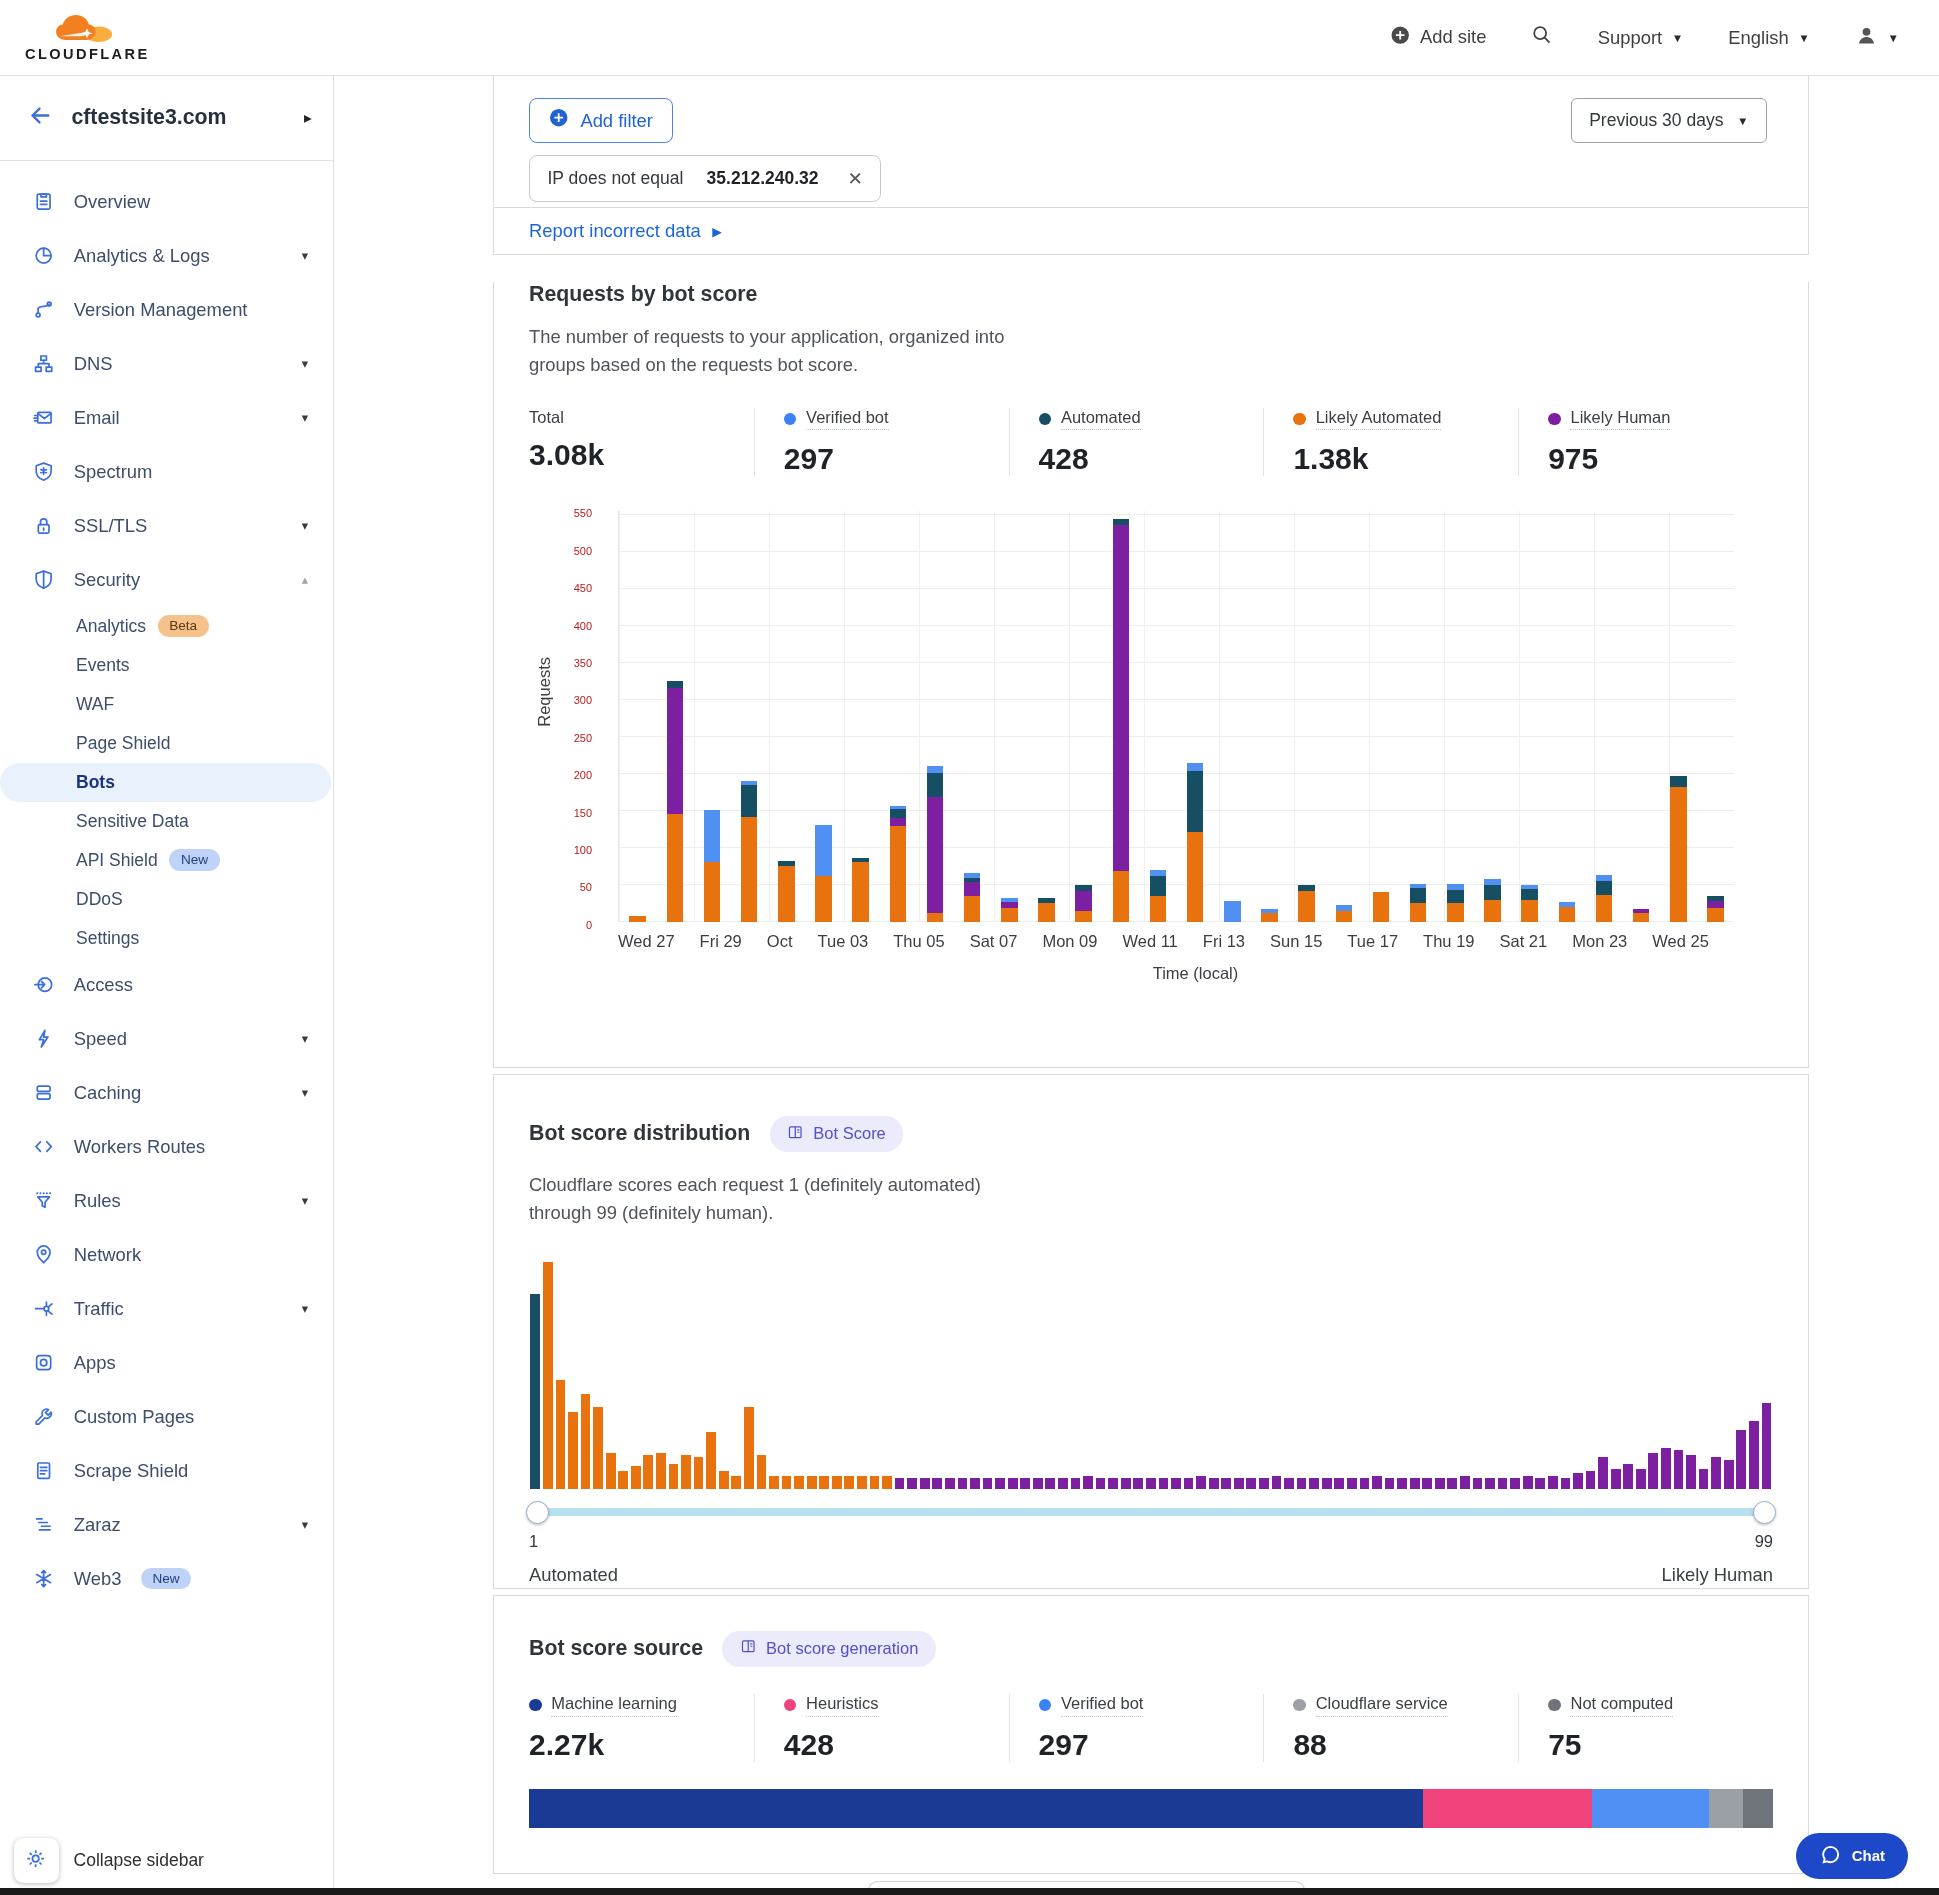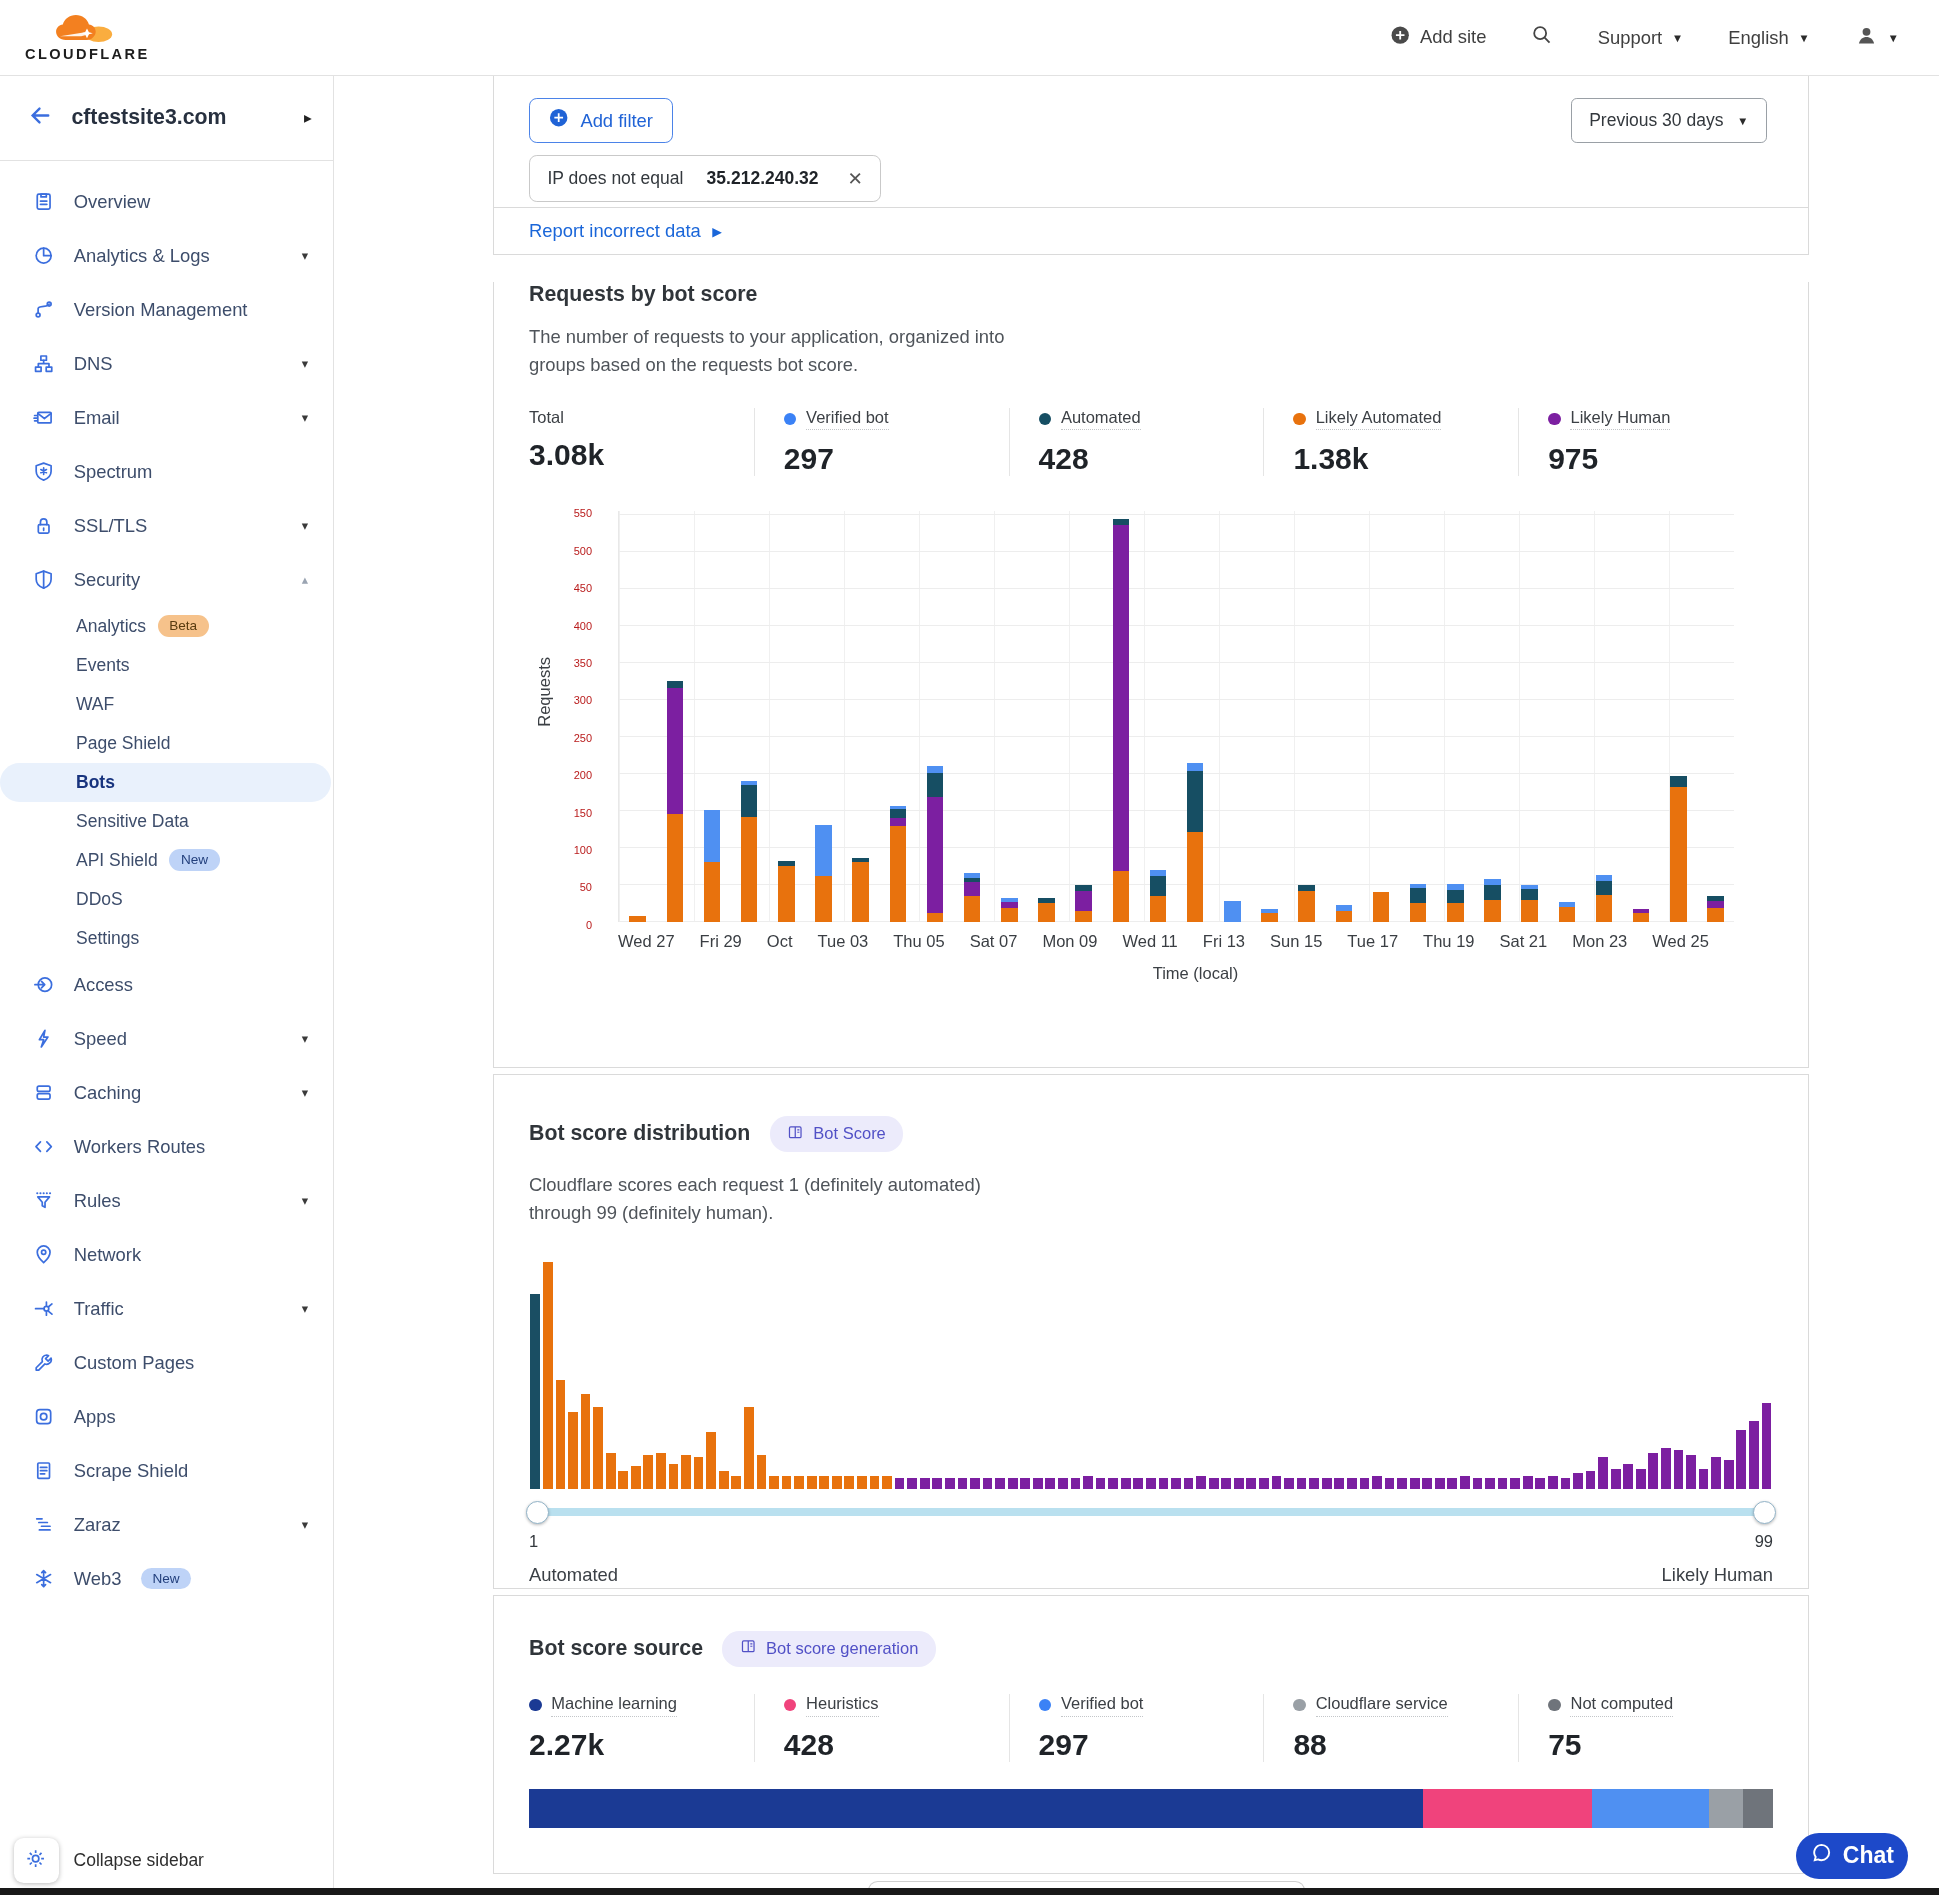--- a/index.html
+++ b/index.html
@@ -102,21 +102,21 @@
   .slider-handle{position:absolute;top:0;width:21.3px;height:21.3px;border-radius:50%;background:#fff;
     border:1px solid #93b4c8;box-shadow:0 1px 2.9px rgba(0,0,0,.25);cursor:pointer;}
   .slider-nums{display:flex;justify-content:space-between;font-size:16.5px;color:#33383d;margin-top:7.8px;}
   .slider-labels{display:flex;justify-content:space-between;font-size:18.4px;color:#3a3f45;margin-top:13.6px;}
   
   .card-source{margin-top:5.8px;height:279px;padding:0 35px;}
   .source-bar{display:flex;height:39px;margin-top:27px;overflow:hidden;}
   
   .chat-btn{position:absolute;right:32px;bottom:16.5px;width:112px;height:46px;border-radius:25px;
     background:#1d49c9;color:#fff;display:flex;align-items:center;justify-content:center;gap:9.7px;
-    font-size:23px;font-weight:bold;cursor:pointer;z-index:8;}
+    font-size:15px;font-weight:bold;cursor:pointer;z-index:8;}
   .bottom-partial{position:absolute;left:868px;top:1881px;width:435px;height:14.6px;background:#fff;
     border:1px solid #cfcfcf;border-bottom:none;border-radius:9.7px 9.7px 0 0;z-index:4;}
   .bottom-strip{position:absolute;left:0;right:0;bottom:0;height:6.8px;background:#191919;z-index:7;}
   .link-under{cursor:pointer;}
 </style>
 </head>
 <body>
 
 <header class="topbar">
   <div class="brand">
@@ -352,33 +352,33 @@
             <circle cx="12.6" cy="10" r="2.2"></circle>
             <path d="M2.4 10h7.8M12.6 7.4V3.8m0 12.4v-3.6m2-4.4l3.2-2.6m-3.2 7l3.2 2.6"></path>
           </svg>
         </span>
         <span>Traffic</span>
         <span class="chev">▾</span>
       </div>
       <div class="nav-item">
         <span class="nav-icon">
           <svg viewBox="0 0 20 20" fill="none" stroke="#3b6ede" stroke-width="1.6" stroke-linecap="round" stroke-linejoin="round">
-            <path d="M12.8 2.8a4.4 4.4 0 00-4 6.2L3 14.8V17h2.4l5.8-5.8a4.4 4.4 0 005.8-5.4l-2.8 2.8-2.4-2.4 2.8-2.8a4.5 4.5 0 00-1.8-.6z"></path>
-          </svg>
-        </span>
-        <span>Custom Pages</span>
-      </div>
-      <div class="nav-item">
-        <span class="nav-icon">
-          <svg viewBox="0 0 20 20" fill="none" stroke="#3b6ede" stroke-width="1.6" stroke-linecap="round" stroke-linejoin="round">
             <rect x="3.4" y="3.4" width="13.2" height="13.2" rx="3"></rect>
             <circle cx="10" cy="10" r="3"></circle>
           </svg>
         </span>
         <span>Apps</span>
+      </div>
+      <div class="nav-item">
+        <span class="nav-icon">
+          <svg viewBox="0 0 20 20" fill="none" stroke="#3b6ede" stroke-width="1.6" stroke-linecap="round" stroke-linejoin="round">
+            <path d="M12.8 2.8a4.4 4.4 0 00-4 6.2L3 14.8V17h2.4l5.8-5.8a4.4 4.4 0 005.8-5.4l-2.8 2.8-2.4-2.4 2.8-2.8a4.5 4.5 0 00-1.8-.6z"></path>
+          </svg>
+        </span>
+        <span>Custom Pages</span>
       </div>
       <div class="nav-item">
         <span class="nav-icon">
           <svg viewBox="0 0 20 20" fill="none" stroke="#3b6ede" stroke-width="1.6" stroke-linecap="round" stroke-linejoin="round">
             <rect x="4.5" y="2.8" width="11" height="14.4" rx="1"></rect>
             <path d="M7 7h6M7 10h6M7 13h4"></path>
           </svg>
         </span>
         <span>Scrape Shield</span>
       </div>

